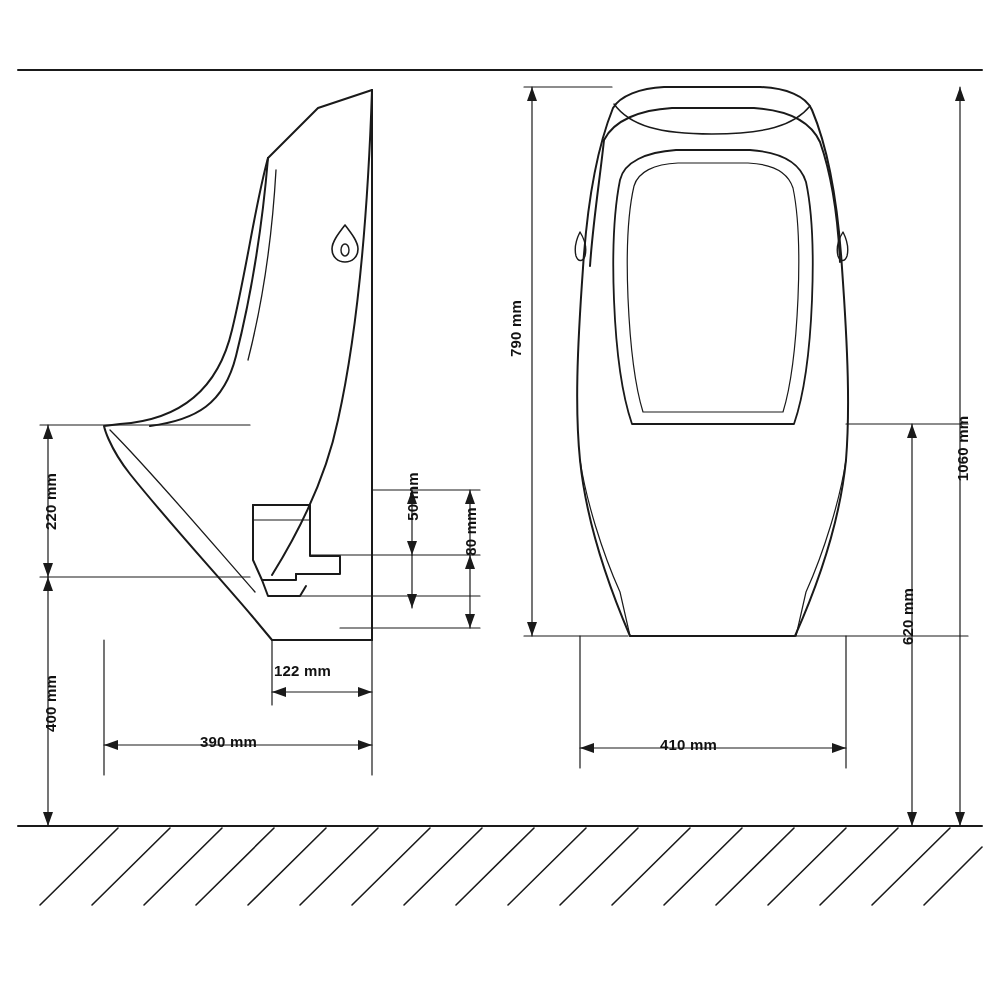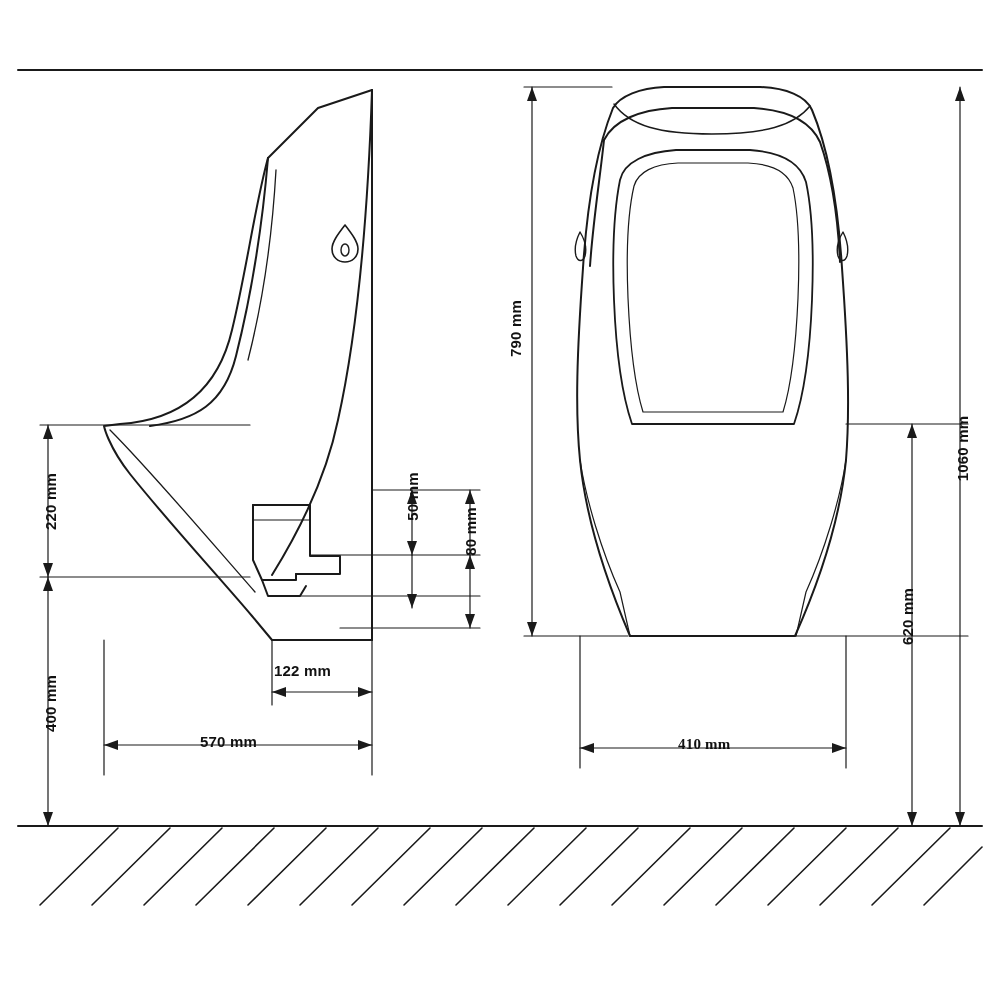--- a/index.html
+++ b/index.html
@@ -205,27 +205,27 @@
       </g>
     </g>
   </svg>
 
   <div class="dim-label vert rot90" style="left:10px; top:493px; width:80px; text-align:center;">220 mm</div>
 
   <div class="dim-label vert rot90" style="left:10px; top:695px; width:80px; text-align:center;">400 mm</div>
 
   <div class="dim-label" style="left:274px; top:662px;">122 mm</div>
 
-  <div class="dim-label" style="left:200px; top:733px;">570 mm</div>
+  <div class="dim-label" style="left:200px; top:733px;">390 mm</div>
 
   <div class="dim-label vert rot90" style="left:372px; top:488px; width:80px; text-align:center;">50 mm</div>
 
   <div class="dim-label vert rot90" style="left:430px; top:523px; width:80px; text-align:center;">80 mm</div>
 
   <div class="dim-label vert rot90" style="left:475px; top:320px; width:80px; text-align:center;">790 mm</div>
 
   <div class="dim-label vert rot90" style="left:917px; top:440px; width:90px; text-align:center;">1060 mm</div>
 
   <div class="dim-label vert rot90" style="left:864px; top:608px; width:86px; text-align:center;">620 mm</div>
 
-  <div class="dim-label" style="left:678px; top:736px;font-family:Liberation Serif, serif;">410 mm</div>
+  <div class="dim-label" style="left:660px; top:736px;">410 mm</div>
 
 </div>
 
 </body></html>

